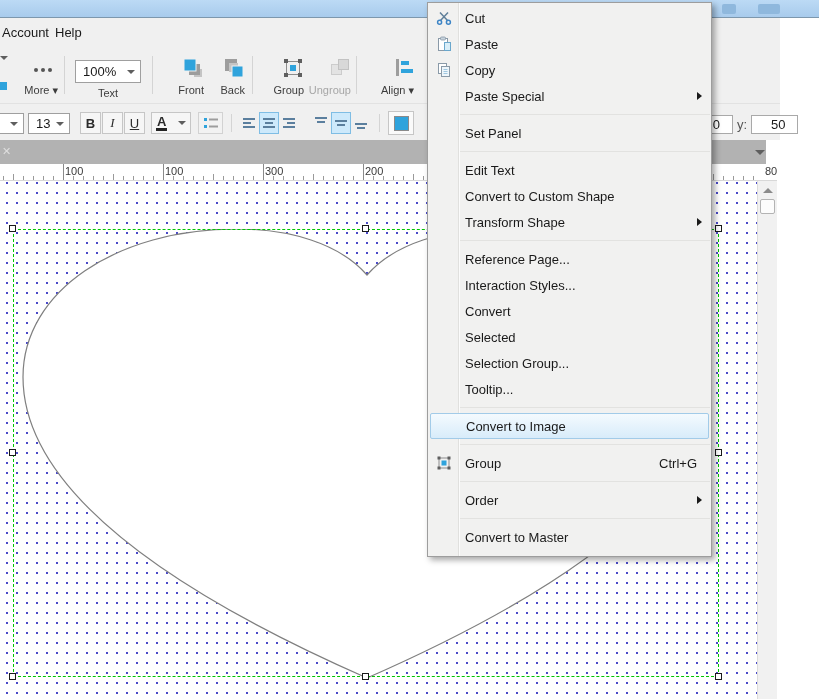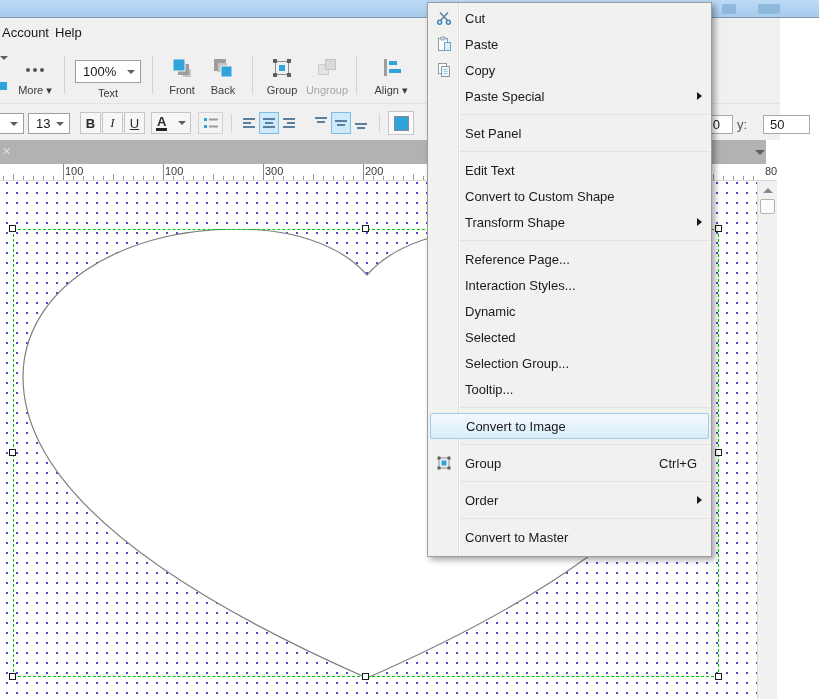--- a/index.html
+++ b/index.html
@@ -11,21 +11,21 @@
     background:linear-gradient(#bcdaf5,#a8cbec); border-bottom:1px solid #7d97ad; }
   .tb-mark { position:absolute; top:4px; height:10px; background:#8fb8dd; border-radius:2px; }
 
   
   .window { position:absolute; left:0; top:18px; width:780px; height:681px; background:#fff; }
   .menubar { position:absolute; left:0; top:0; width:780px; height:30px; background:#f0f0f0; }
   .menubar .menu-item { position:absolute; top:0; height:30px; line-height:30px; font-size:13px; color:#1a1a1a; padding:0 6px; }
 
   .toolbar1 { position:absolute; left:0; top:30px; width:780px; height:56px; background:#f0f0f0; border-bottom:1px solid #e2e2e2; }
   .toolbar2 { position:absolute; left:0; top:86px; width:780px; height:36px; background:#f0f0f0; overflow:hidden; }
-  .tool-btn { position:absolute; text-align:center; cursor:default; }
+  .tool-btn { position:absolute; text-align:right; cursor:default; }
   .tool-label { font-size:11px; color:#3c3c3c; margin-top:1px; white-space:nowrap; }
   .tool-label.disabled { color:#a6a6a6; }
   .vsep { position:absolute; width:1px; background:#d4d4d4; }
   .combo { position:absolute; background:#fff; border:1px solid #9f9f9f; display:flex; align-items:center; }
   .combo .val { flex:1; font-size:13px; color:#1a1a1a; padding-left:7px; }
   .arrow-down { width:0; height:0; border-left:4px solid transparent; border-right:4px solid transparent; border-top:4px solid #5e5e5e; margin-right:5px; }
   .flat-btn { position:absolute; border:1px solid #c6c6c6; background:#f6f6f6; display:flex; align-items:center; justify-content:center; }
   .flat-btn.active { background:#cde9fb; border-color:#7fbde4; }
   .glyph-b { font-weight:bold; font-size:13px; color:#2b2b2b; }
   .glyph-i { font-style:italic; font-size:13px; font-family:"Liberation Serif",serif; color:#2b2b2b; }
@@ -250,21 +250,21 @@
 
       <div class="vsep" style="left:379px; top:10px; height:18px;"></div>
 
       <div class="flat-btn" style="left:388px; top:7px; width:26px; height:24px; background:#fafafa;">
         <div style="width:15px;height:15px;background:#2fa3dc;border:1px solid #8a8a8a;"></div>
       </div>
     </div>
 
     <div class="pos-field" style="left:701px; top:97px; width:32px; height:19px; text-align:right; padding-right:12px;">0</div>
     <div class="pos-label" style="left:737px; top:99px;">y:</div>
-    <div class="pos-field" style="left:751px; top:97px; width:47px; height:19px; padding-left:6px;margin-left:12px;">50</div>
+    <div class="pos-field" style="left:751px; top:97px; width:47px; height:19px; padding-left:19px;">50</div>
 
     <div class="tabbar">
       <span class="tab-close">✕</span>
       <div class="tab-overflow"></div>
     </div>
 
     <div class="ruler" id="ruler">
         <div class="tick small" style="left: 3px;"></div>
         <div class="tick mid" style="left: 13px;"></div>
         <div class="tick small" style="left: 23px;"></div>
@@ -432,21 +432,21 @@
         <div class="ctx-item">
           <span class="ic"></span>
           <span class="lbl">Reference Page...</span>
         </div>
         <div class="ctx-item">
           <span class="ic"></span>
           <span class="lbl">Interaction Styles...</span>
         </div>
         <div class="ctx-item">
           <span class="ic"></span>
-          <span class="lbl">Dynamic</span>
+          <span class="lbl">Convert</span>
         </div>
         <div class="ctx-item">
           <span class="ic"></span>
           <span class="lbl">Selected</span>
         </div>
         <div class="ctx-item">
           <span class="ic"></span>
           <span class="lbl">Selection Group...</span>
         </div>
         <div class="ctx-item">

